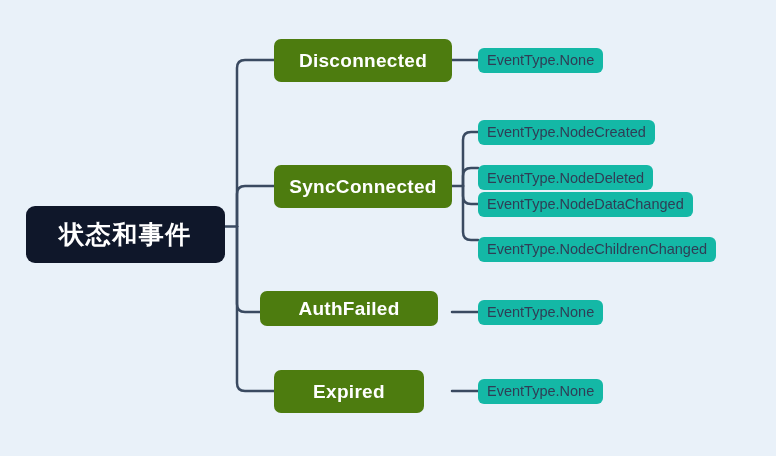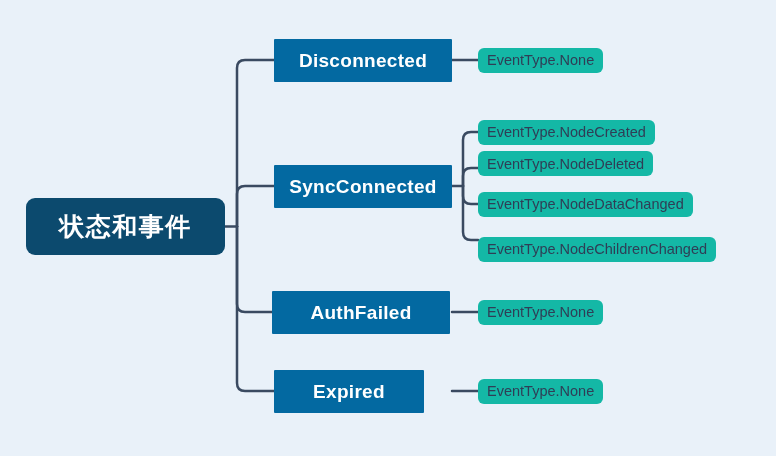--- a/index.html
+++ b/index.html
@@ -27,31 +27,32 @@
   }
   .node {
     position: absolute;
     box-sizing: border-box;
     display: flex;
     align-items: center;
     justify-content: center;
     white-space: nowrap;
   }
   .node-root {
-    background: #0c4a6e;
+    background: #0f172a;
     color: #ffffff;
     border-radius: 9px;
     font-size: 25px;
     font-weight: bold;
     letter-spacing: 1.5px;
+    margin-top: 8px;
   }
   .node-branch {
-    background: #0369a1;
+    background: #4d7c0f;
     color: #ffffff;
-    border-radius: 1px;
+    border-radius: 7px;
     font-size: 19px;
     font-weight: bold;
     letter-spacing: 0.3px;
     text-align: right;
   }
   .node-leaf {
     background: #14b8a6;
     color: #2f3e56;
     border-radius: 6px;
     font-size: 14.5px;
@@ -100,31 +101,31 @@
   <div class="node node-leaf" style="left:478px; top:47.5px;">
     <span>EventType.None</span>
   </div>
 
   <div class="node node-branch" style="left:274px; top:165px; width:178px; height:43px;">
     <span>SyncConnected</span>
   </div>
   <div class="node node-leaf" style="left:478px; top:119.5px;">
     <span>EventType.NodeCreated</span>
   </div>
-  <div class="node node-leaf" style="left:478px; top:151px;">
+  <div class="node node-leaf" style="left:478px; top:165px;">
     <span>EventType.NodeDeleted</span>
   </div>
   <div class="node node-leaf" style="left:478px; top:191.5px;">
     <span>EventType.NodeDataChanged</span>
   </div>
   <div class="node node-leaf" style="left:478px; top:227.5px;margin-top:9px;">
     <span>EventType.NodeChildrenChanged</span>
   </div>
 
-  <div class="node node-branch" style="left:272px; top:291px; width:178px; height:43px;">
+  <div class="node node-branch" style="left:260px; top:291px; width:178px; height:35px;">
     <span>AuthFailed</span>
   </div>
   <div class="node node-leaf" style="left:478px; top:299.5px;">
     <span>EventType.None</span>
   </div>
 
   <div class="node node-branch" style="left:274px; top:370px; width:150px; height:43px;">
     <span>Expired</span>
   </div>
   <div class="node node-leaf" style="left:478px; top:378.5px;">

